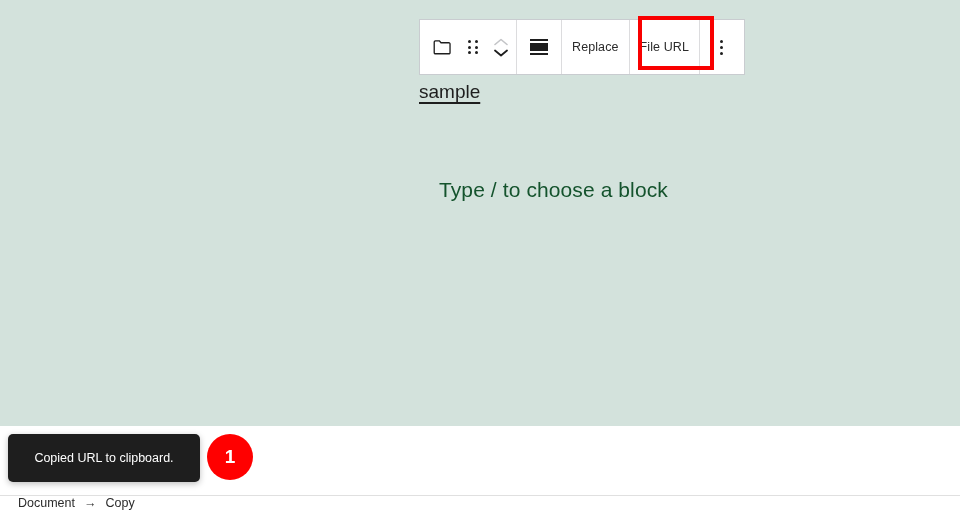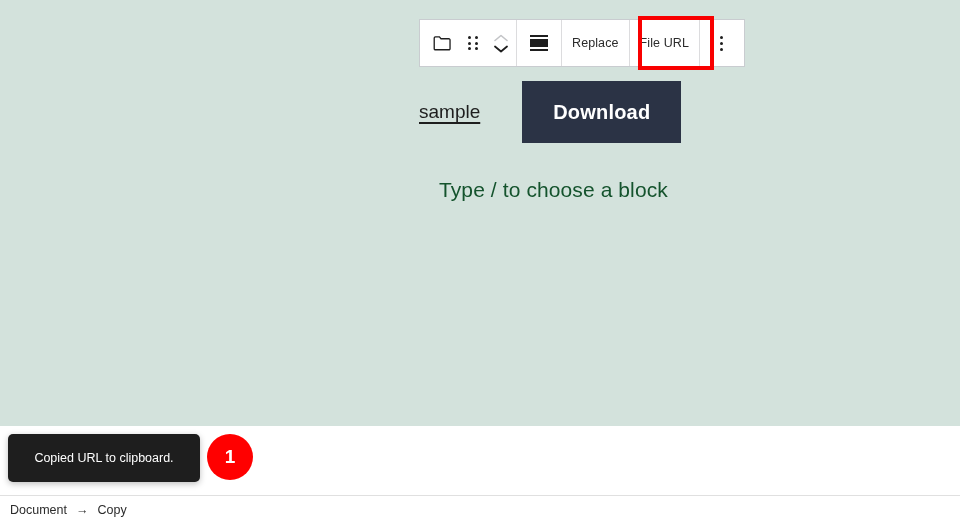--- a/index.html
+++ b/index.html
@@ -23,21 +23,21 @@
     width: 960px;
     height: 426px;
     background: #d3e2dc;
   }
 
   
   #block-toolbar {
     position: absolute;
     left: 419px;
     top: 19px;
-    height: 48px;
+    height: 56px;
     display: flex;
     align-items: stretch;
     background: #ffffff;
     border: 1px solid #c9ccd0;
     box-sizing: border-box;
   }
   .tb-group {
     display: flex;
     align-items: stretch;
     border-right: 1px solid #dcdcde;
@@ -191,22 +191,21 @@
   
   #breadcrumb-bar {
     position: absolute;
     left: 0;
     bottom: 0;
     width: 960px;
     height: 28px;
     background: #ffffff;
     border-top: 1px solid #e0e0e0;
     display: flex;
-    align-items: center;
-    padding-left: 10px;
+    padding-left: 18px;
     box-sizing: border-box;
     font-size: 12.5px;
     color: #2b2b2b;
   }
   .crumb { cursor: pointer; }
   .crumb-sep { margin: 0 9px; color: #2b2b2b; }
 </style>
 </head>
 <body>
 
@@ -274,21 +273,20 @@
             <i></i>
         </span>
       </div>
     </div>
   </div>
 
   <div id="copy-url-highlight"></div>
 
   <div id="file-block">
     <span id="file-link">sample</span>
-    <span id="download-button">Download</span>
   </div>
 
   <div id="block-placeholder">Type / to choose a block</div>
 
 </div>
 
 <div id="snackbar">
   <span>Copied URL to clipboard.</span>
 </div>
 

